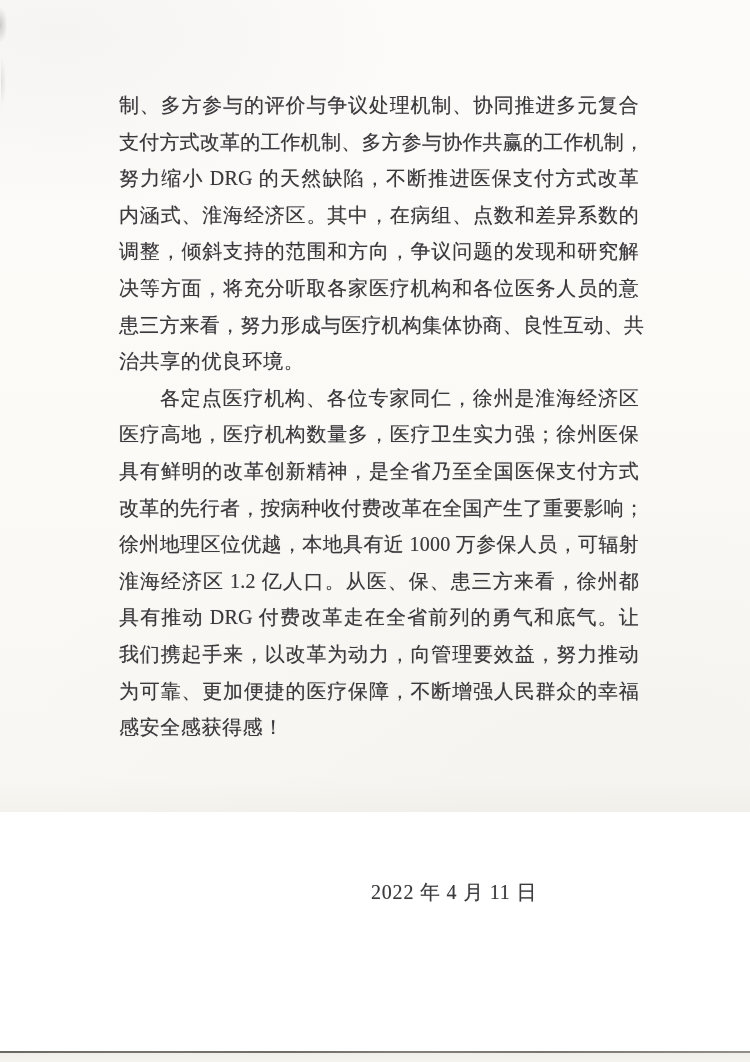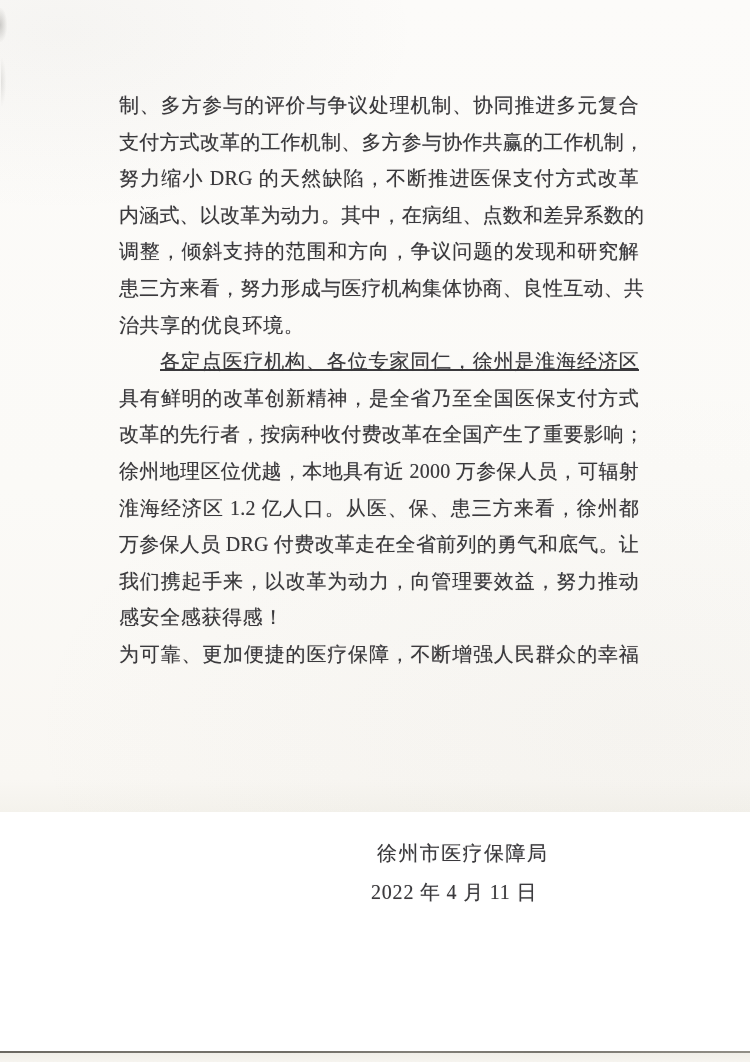--- a/index.html
+++ b/index.html
@@ -39,21 +39,20 @@
     text-align-last: justify;
     letter-spacing: 0.2px;
   }
   .line.last {
     text-align: right;
     text-align-last: left;
     letter-spacing: 0.6px;
   }
   .line.indent {
     padding-left: 41px;
-    text-decoration: underline;
   }
   .signature {
     position: absolute;
     left: 377px;
     top: 840px;
     font-size: 20px;
     letter-spacing: 1.4px;
     text-shadow: 0 0 0.7px rgba(70,68,70,0.5);
   }
   .sig-date {
@@ -107,39 +106,40 @@
 
   <div class="scan-artifact-a"></div>
   <div class="scan-artifact-b"></div>
 
   <div class="textblock">
 
     <div>
       <div class="line">制、多方参与的评价与争议处理机制、协同推进多元复合</div>
       <div class="line">支付方式改革的工作机制、多方参与协作共赢的工作机制，</div>
       <div class="line">努力缩小 DRG 的天然缺陷，不断推进医保支付方式改革</div>
-      <div class="line">内涵式、以改革为动力。其中，在病组、点数和差异系数的</div>
+      <div class="line">内涵式、淮海经济区。其中，在病组、点数和差异系数的</div>
       <div class="line">调整，倾斜支持的范围和方向，争议问题的发现和研究解</div>
+      <div class="line">决等方面，将充分听取各家医疗机构和各位医务人员的意</div>
       <div class="line">患三方来看，努力形成与医疗机构集体协商、良性互动、共</div>
       <div class="line last">治共享的优良环境。</div>
     </div>
 
     <div>
       <div class="line indent">各定点医疗机构、各位专家同仁，徐州是淮海经济区</div>
+      <div class="line">医疗高地，医疗机构数量多，医疗卫生实力强；徐州医保</div>
       <div class="line">具有鲜明的改革创新精神，是全省乃至全国医保支付方式</div>
       <div class="line">改革的先行者，按病种收付费改革在全国产生了重要影响；</div>
-      <div class="line">徐州地理区位优越，本地具有近 2000 万参保人员，可辐射</div>
+      <div class="line">徐州地理区位优越，本地具有近 1000 万参保人员，可辐射</div>
       <div class="line">淮海经济区 1.2 亿人口。从医、保、患三方来看，徐州都</div>
-      <div class="line">万参保人员 DRG 付费改革走在全省前列的勇气和底气。让</div>
+      <div class="line">具有推动 DRG 付费改革走在全省前列的勇气和底气。让</div>
       <div class="line">我们携起手来，以改革为动力，向管理要效益，努力推动</div>
+      <div class="line">为可靠、更加便捷的医疗保障，不断增强人民群众的幸福</div>
       <div class="line last">感安全感获得感！</div>
-      <div class="line">为可靠、更加便捷的医疗保障，不断增强人民群众的幸福</div>
     </div>
 
   </div>
 
-  <div class="signature">徐州市医疗保障局</div>
   <div class="sig-date">2022 年 4 月 11 日</div>
 
   <div class="scan-edge-line"></div>
   <div class="scan-bottom-strip"></div>
 
 </div>
 
 </body></html>

